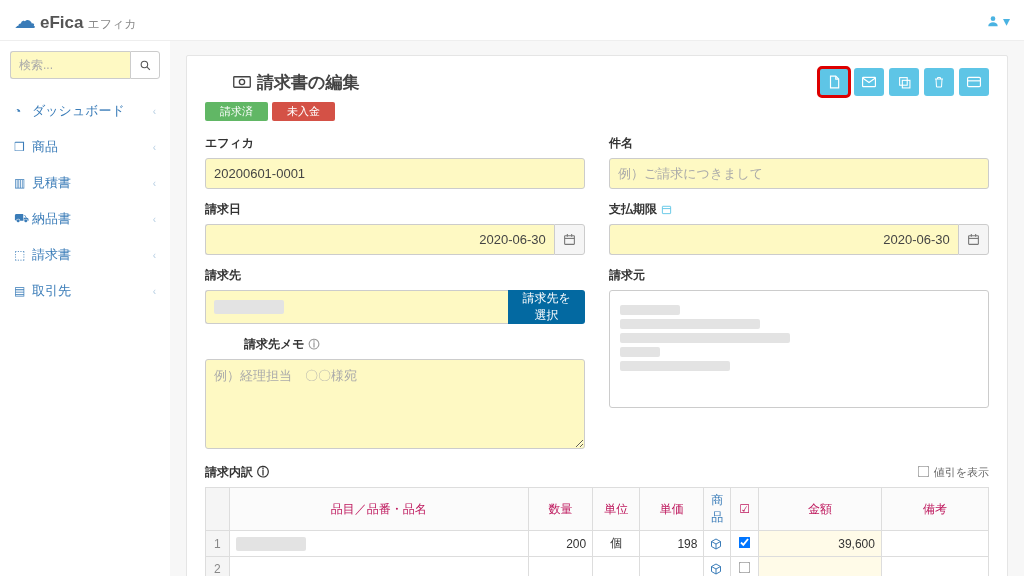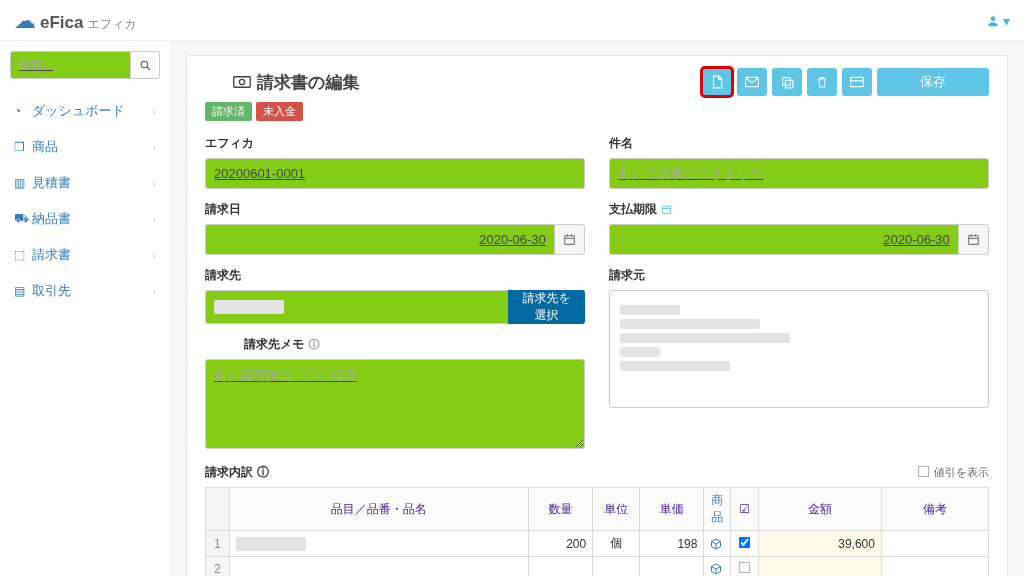--- a/index.html
+++ b/index.html
@@ -31,30 +31,30 @@
 .card { background: #fff; border: 1px solid #e5e5e5; border-radius: 2px; padding: 12px 18px 16px; }
 
 .card-header { display: flex; align-items: center; margin-bottom: 6px; padding-left: 28px; }
 .card-title { font-size: 17px; font-weight: 600; color: #444; display: flex; align-items: center; gap: 6px; }
 .card-actions { margin-left: auto; display: flex; gap: 5px; }
 .icon-btn { width: 30px; height: 28px; background: #5ec5e6; border: none; border-radius: 3px; color: #fff; font-size: 13px; display: flex; align-items: center; justify-content: center; cursor: pointer; }
 .icon-btn.highlight { outline: 3px solid #d00; outline-offset: -1px; }
 .save-btn { width: 112px; height: 28px; background: #5ec5e6; color: #fff; border: none; border-radius: 3px; font-size: 13px; cursor: pointer; }
 
 .badges { display: flex; gap: 4px; margin-bottom: 14px; }
-.badge { display: inline-block; padding: 2px 7px; border-radius: 2px; color: #fff; font-size: 11px; }
+.badge { display: inline-block; padding: 2px 15px; border-radius: 2px; color: #fff; font-size: 11px; }
 .badge-green { background: #61b765; }
 .badge-red { background: #d45146; }
 
 .form-row { display: flex; gap: 24px; margin-bottom: 12px; }
 .form-col { flex: 1; min-width: 0; }
 .form-label { font-size: 12px; font-weight: 700; color: #333; margin-bottom: 6px; display: flex; align-items: center; gap: 4px; }
 .form-label .help { color: #999; font-size: 11px; }
 .form-label .cal-hint { color: #5ec5e6; font-size: 11px; }
-.input { width: 100%; padding: 7px 8px; border: 1px solid #ccc; border-radius: 3px; font-size: 13px; color: #444; background: #84cc16; text-decoration: underline; }
+.input { width: 100%; padding: 7px 8px; border: 1px solid #ccc; border-radius: 3px; font-size: 13px; color: #444; background: #fef9c3; }
 .input::placeholder { color: #aaa; }
 .input-group { display: flex; }
 .input-group .input { border-radius: 3px 0 0 3px; border-right: none; text-align: right; }
 .addon { width: 34px; display: flex; align-items: center; justify-content: center; border: 1px solid #ccc; background: #f5f5f5; border-radius: 0 3px 3px 0; color: #888; font-size: 13px; }
 .addon-btn { border: none; padding: 0 10px; background: #0369a1; color: #fff; border-radius: 0 3px 3px 0; font-size: 12px; cursor: pointer; }
 textarea.input { height: 90px; resize: vertical; }
 
 .sender-box { border: 1px solid #ccc; border-radius: 3px; padding: 10px; min-height: 118px; font-size: 12px; color: #ccc; }
 .sender-box .blur-line { background: #e3e3e3; height: 10px; margin: 4px 0; border-radius: 2px; }
 .bl-w1 { width: 60px; }
@@ -63,21 +63,21 @@
 .bl-w4 { width: 40px; margin-left: 10px; }
 .bl-w5 { width: 110px; margin-left: 10px; }
 
 .redact-span { display: inline-block; background: #e3e3e3; height: 14px; width: 70px; vertical-align: middle; border-radius: 2px; }
 
 
 .section-title { font-size: 12px; font-weight: 700; margin-top: 6px; margin-bottom: 6px; display: flex; align-items: center; }
 .section-title .right { margin-left: auto; font-weight: 400; font-size: 11px; color: #666; display: flex; align-items: flex-start; gap: 4px; }
 .tbl { width: 100%; border-collapse: collapse; font-size: 12px; }
 .tbl th, .tbl td { border: 1px solid #ddd; padding: 4px 6px; height: 17px; }
-.tbl th { background: #fbfbfb; font-weight: 400; color: #4c1d95; text-align: center; }
+.tbl th { background: #fbfbfb; font-weight: 400; color: #be185d; text-align: center; }
 .tbl td { background: #fff; }
 .tbl .rownum { width: 22px; text-align: center; background: #f5f5f5; color: #888; }
 .tbl .iconcell { width: 20px; text-align: center; color: #3a7cb8; }
 .tbl .chkcell { width: 24px; text-align: center; }
 .tbl .amtcell { text-align: right; background: #fffbe8; }
 .col-item { width: 280px; }
 .col-qty { width: 60px; text-align: right; }
 .col-unit { width: 44px; text-align: center; }
 .col-price { width: 60px; text-align: right; }
 .col-amt { width: 115px; }
@@ -199,21 +199,20 @@
             </span>
           </button>
           <button class="icon-btn">
             <span>
               <svg width="14" height="12" viewBox="0 0 24 18" fill="none" stroke="#fff" stroke-width="2">
                   <rect x="1" y="1" width="22" height="16" rx="2"></rect>
                   <line x1="1" y1="7" x2="23" y2="7"></line>
                 </svg>
             </span>
           </button>
-          <button class="save-btn">保存</button>
         </div>
       </div>
 
       <div class="badges">
         <span class="badge badge-green">請求済</span>
         <span class="badge badge-red">未入金</span>
       </div>
 
       <div class="form-row">
         <div class="form-col">

